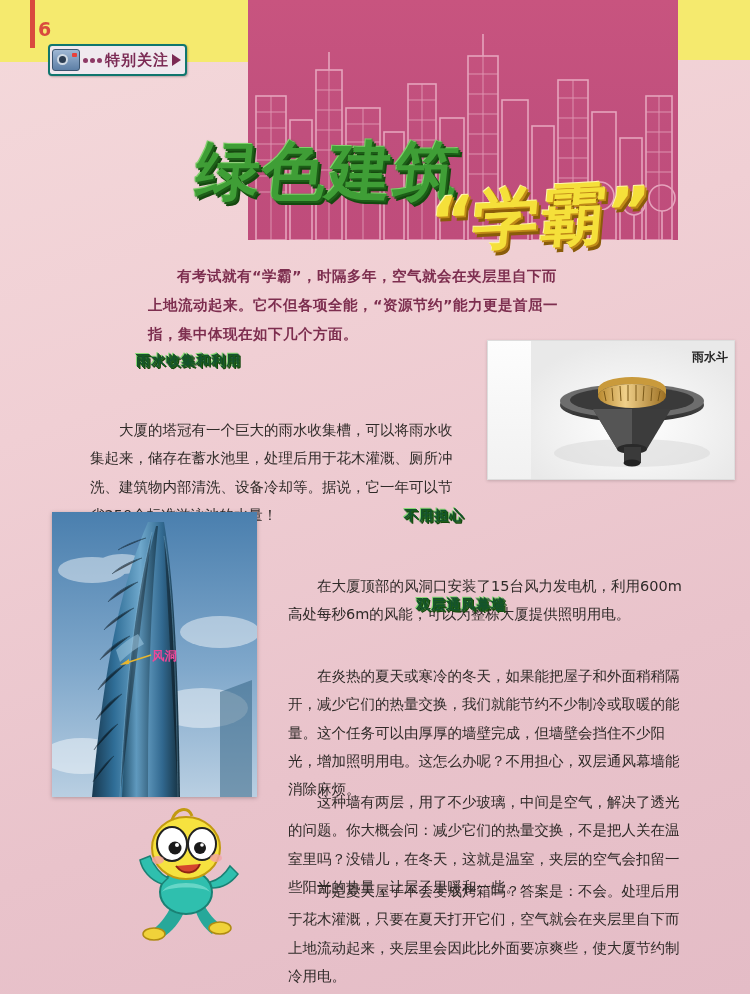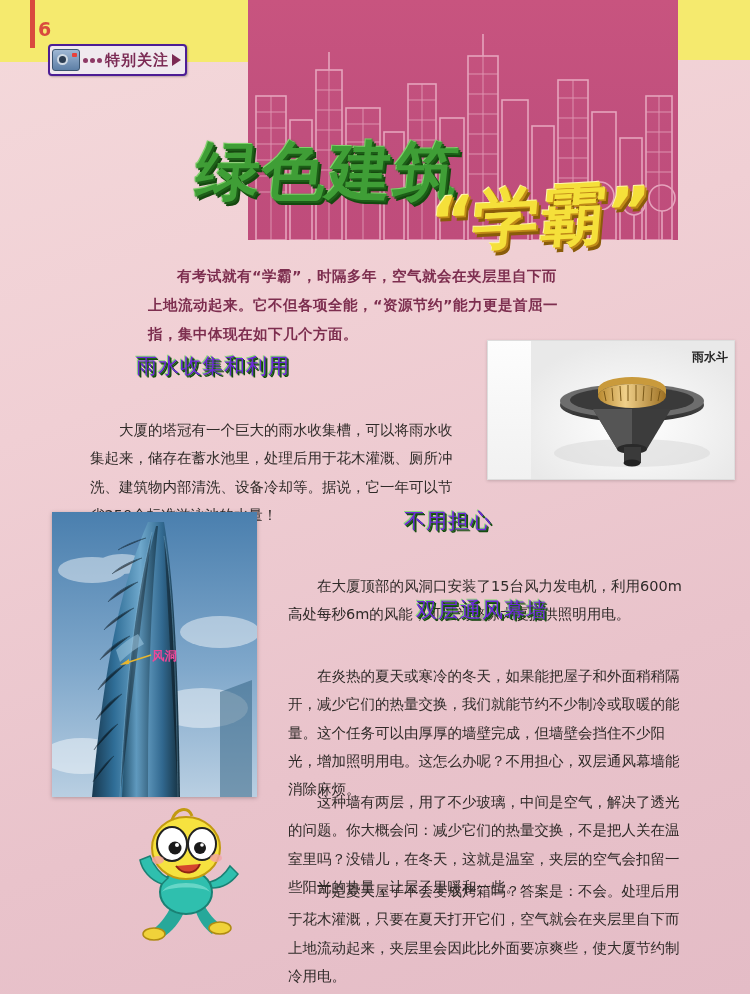--- a/index.html
+++ b/index.html
@@ -44,21 +44,21 @@
   }
 
   
   .column-badge {
     position: absolute;
     left: 48px; top: 44px;
     height: 28px;
     display: flex;
     align-items: center;
     background: #f0e9ef;
-    border: 2px solid #4c1d95;
+    border: 2px solid #0f766e;
     border-radius: 4px;
     padding: 0 4px 0 2px;
     box-shadow: 1px 1px 2px rgba(0,0,0,.25);
   }
   .badge-cam {
     width: 26px; height: 20px;
     background: linear-gradient(#9fb7d4, #5d7fa6);
     border: 1px solid #3b5570;
     border-radius: 3px;
     position: relative;
@@ -159,24 +159,24 @@
     color: #7d2e4f;
     font-weight: bold;
     letter-spacing: .5px;
     font-family: "DejaVu Sans", sans-serif;
     text-indent: 2em;
   }
 
   
   .h-sec {
     position: absolute;
-    font-size: 21px;
-    font-weight: normal;
-    font-family: "DejaVu Sans", sans-serif;
-    color: #6d28d9;
+    font-size: 14px;
+    font-weight: bold;
+    font-family: "DejaVu Sans", sans-serif;
+    color: #14532d;
     letter-spacing: 1px;
     text-shadow: 1px 1px 0 #1d5e18, 2px 2px 0 #14470f, -1px -1px 0 #8ad977;
   }
   #h1 { left: 136px; top: 352px; }
   #h2 { left: 404px; top: 507px; }
   #h3 { left: 404px; top: 596px; margin-left: 12px; }
 
   
   .p {
     position: absolute;

